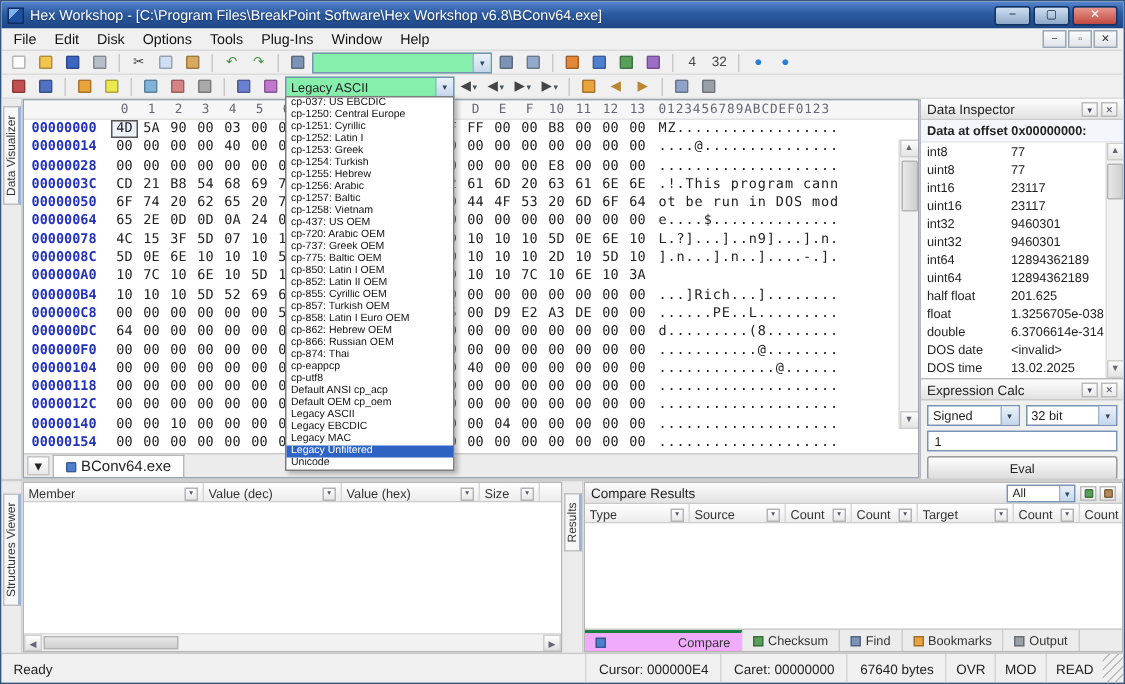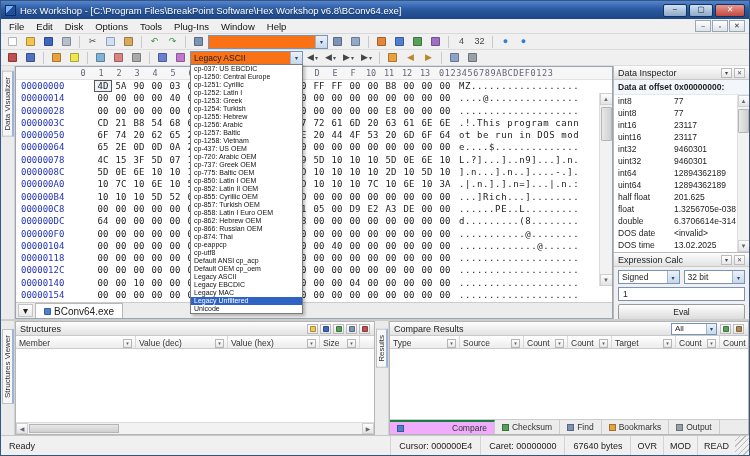--- a/index.html
+++ b/index.html
@@ -30,21 +30,21 @@
 
   
   .toolbar { height:16px; background:#f0f0f0; border-bottom:1px solid #dcdcdc;
              display:flex; align-items:center; padding:0 3px; gap:1px; }
   .tbtn { width:17px; height:14px; display:flex; align-items:center; justify-content:center;
           border:1px solid transparent; border-radius:2px; position:relative; }
   .chip { width:9px; height:9px; border:1px solid rgba(0,0,0,.28); border-radius:1px; display:block; }
   .tglyph { font-size:9px; line-height:1; color:#444; }
   .tsep { width:1px; height:12px; background:#c9c9c9; margin:0 3px; flex:0 0 auto; }
   .tarrow { font-size:6px; color:#456; margin-left:1px; }
-  .tcombo { height:14px; border:1px solid #7a93b5; background:#f97316; display:flex;
+  .tcombo { height:14px; border:1px solid #7a93b5; background:#86efac; display:flex;
             align-items:center; font-size:8.5px; padding-left:3px; position:relative; }
   .tcombo .cval { flex:1; white-space:nowrap; overflow:hidden; }
   .combo-arrow { width:12px; height:100%; border-left:1px solid #9fb4cd;
                  background:linear-gradient(#eaf2fb,#c6d7ec); display:flex; align-items:center;
                  justify-content:center; font-size:6px; color:#345; flex:0 0 auto; }
   #quick-combo { width:120px; }
   #charset-combo { width:113px; }
 
   
   .dropdown { position:absolute; left:-1px; top:100%; width:113px; background:#fff;
@@ -63,21 +63,21 @@
   .hex-panel { flex:1; display:flex; flex-direction:column; background:#fff;
                border:1px solid #98a3b3; position:relative; overflow:hidden; }
   .hex-header { height:13px; background:#f6f6f6; border-bottom:1px solid #e2e2e2; display:flex;
                 font-family:"DejaVu Sans Mono", monospace; font-size:8.5px; color:#667; align-items:center; }
   .haddr-spacer { width:58px; flex:0 0 auto; }
   .hcells { display:flex; flex:0 0 auto; }
   .hcell { width:18px; text-align:center; }
   .hruler { margin-left:5px; letter-spacing:0.6px; white-space:pre; }
   .hex-body { flex:1; overflow:hidden; position:relative; }
   .hrow { display:flex; height:12.3px; line-height:12.3px; font-family:"DejaVu Sans Mono", monospace; font-size:9px; }
-  .haddr { width:78px; flex:0 0 auto; color:#2233bb; padding-left:5px; }
+  .haddr { width:58px; flex:0 0 auto; color:#2233bb; padding-left:5px;font-weight:bold; }
   .hbytes { display:flex; flex:0 0 auto; }
   .hbyte { width:18px; text-align:center; color:#222; }
   .hbyte.caret { outline:1px solid #555; outline-offset:-1px; background:#eef3fb; }
   .hascii { margin-left:5px; letter-spacing:0.6px; white-space:pre; color:#222; }
   .vscroll { position:absolute; top:13px; right:0; bottom:16px; width:13px; background:#f2f2f2;
              border-left:1px solid #ddd; display:flex; flex-direction:column; align-items:center; }
   .scr-btn { width:13px; height:12px; background:linear-gradient(#fdfdfd,#e3e3e3); border:1px solid #cfcfcf;
              font-size:6px; color:#667; display:flex; align-items:center; justify-content:center; flex:0 0 auto; }
   .scr-thumb { width:11px; height:34px; margin-top:2px; background:linear-gradient(90deg,#e8e8e8,#cfcfcf);
                border:1px solid #b5b5b5; border-radius:1px; }
@@ -636,21 +636,20 @@
                 <div class="hbyte">5D</div>
                 <div class="hbyte">10</div>
                 <div class="hbyte">10</div>
                 <div class="hbyte">10</div>
                 <div class="hbyte">7C</div>
                 <div class="hbyte">10</div>
                 <div class="hbyte">6E</div>
                 <div class="hbyte">10</div>
                 <div class="hbyte">3A</div>
               </div>
-              <div class="hascii">.|.n.].].n=]...|.n.:</div>
             </div>
             <div class="hrow">
               <div class="haddr">000000B4</div>
               <div class="hbytes">
                 <div class="hbyte">10</div>
                 <div class="hbyte">10</div>
                 <div class="hbyte">10</div>
                 <div class="hbyte">5D</div>
                 <div class="hbyte">52</div>
                 <div class="hbyte">69</div>
@@ -994,40 +993,20 @@
       </div>
     </div>
   </div>
 
   <div class="bottom">
     <div class="dock-strip">
       <div class="vtab" style="top:8px;">Structures Viewer</div>
     </div>
 
     <div class="structures-panel">
-      <div class="panel-title">
-        <span>Structures</span>
-        <span class="pt-icons" id="structures-title-icons">
-            <span class="pt-ic">
-              <span class="chip" style="width: 6px; height: 6px; background: rgb(242, 197, 78);"></span>
-            </span>
-            <span class="pt-ic">
-              <span class="chip" style="width: 6px; height: 6px; background: rgb(61, 102, 192);"></span>
-            </span>
-            <span class="pt-ic">
-              <span class="chip" style="width: 6px; height: 6px; background: rgb(87, 160, 90);"></span>
-            </span>
-            <span class="pt-ic">
-              <span class="chip" style="width: 6px; height: 6px; background: rgb(125, 147, 181);"></span>
-            </span>
-            <span class="pt-ic">
-              <span class="chip" style="width: 6px; height: 6px; background: rgb(192, 80, 80);"></span>
-            </span>
-          </span>
-      </div>
       <div class="colheader" id="structures-cols">
           <div class="col" style="width: 120px;">
             <span class="col-label">Member</span>
             <span class="filter-btn">▾</span>
           </div>
           <div class="col" style="width: 92px;">
             <span class="col-label">Value (dec)</span>
             <span class="filter-btn">▾</span>
           </div>
           <div class="col" style="width: 92px;">

